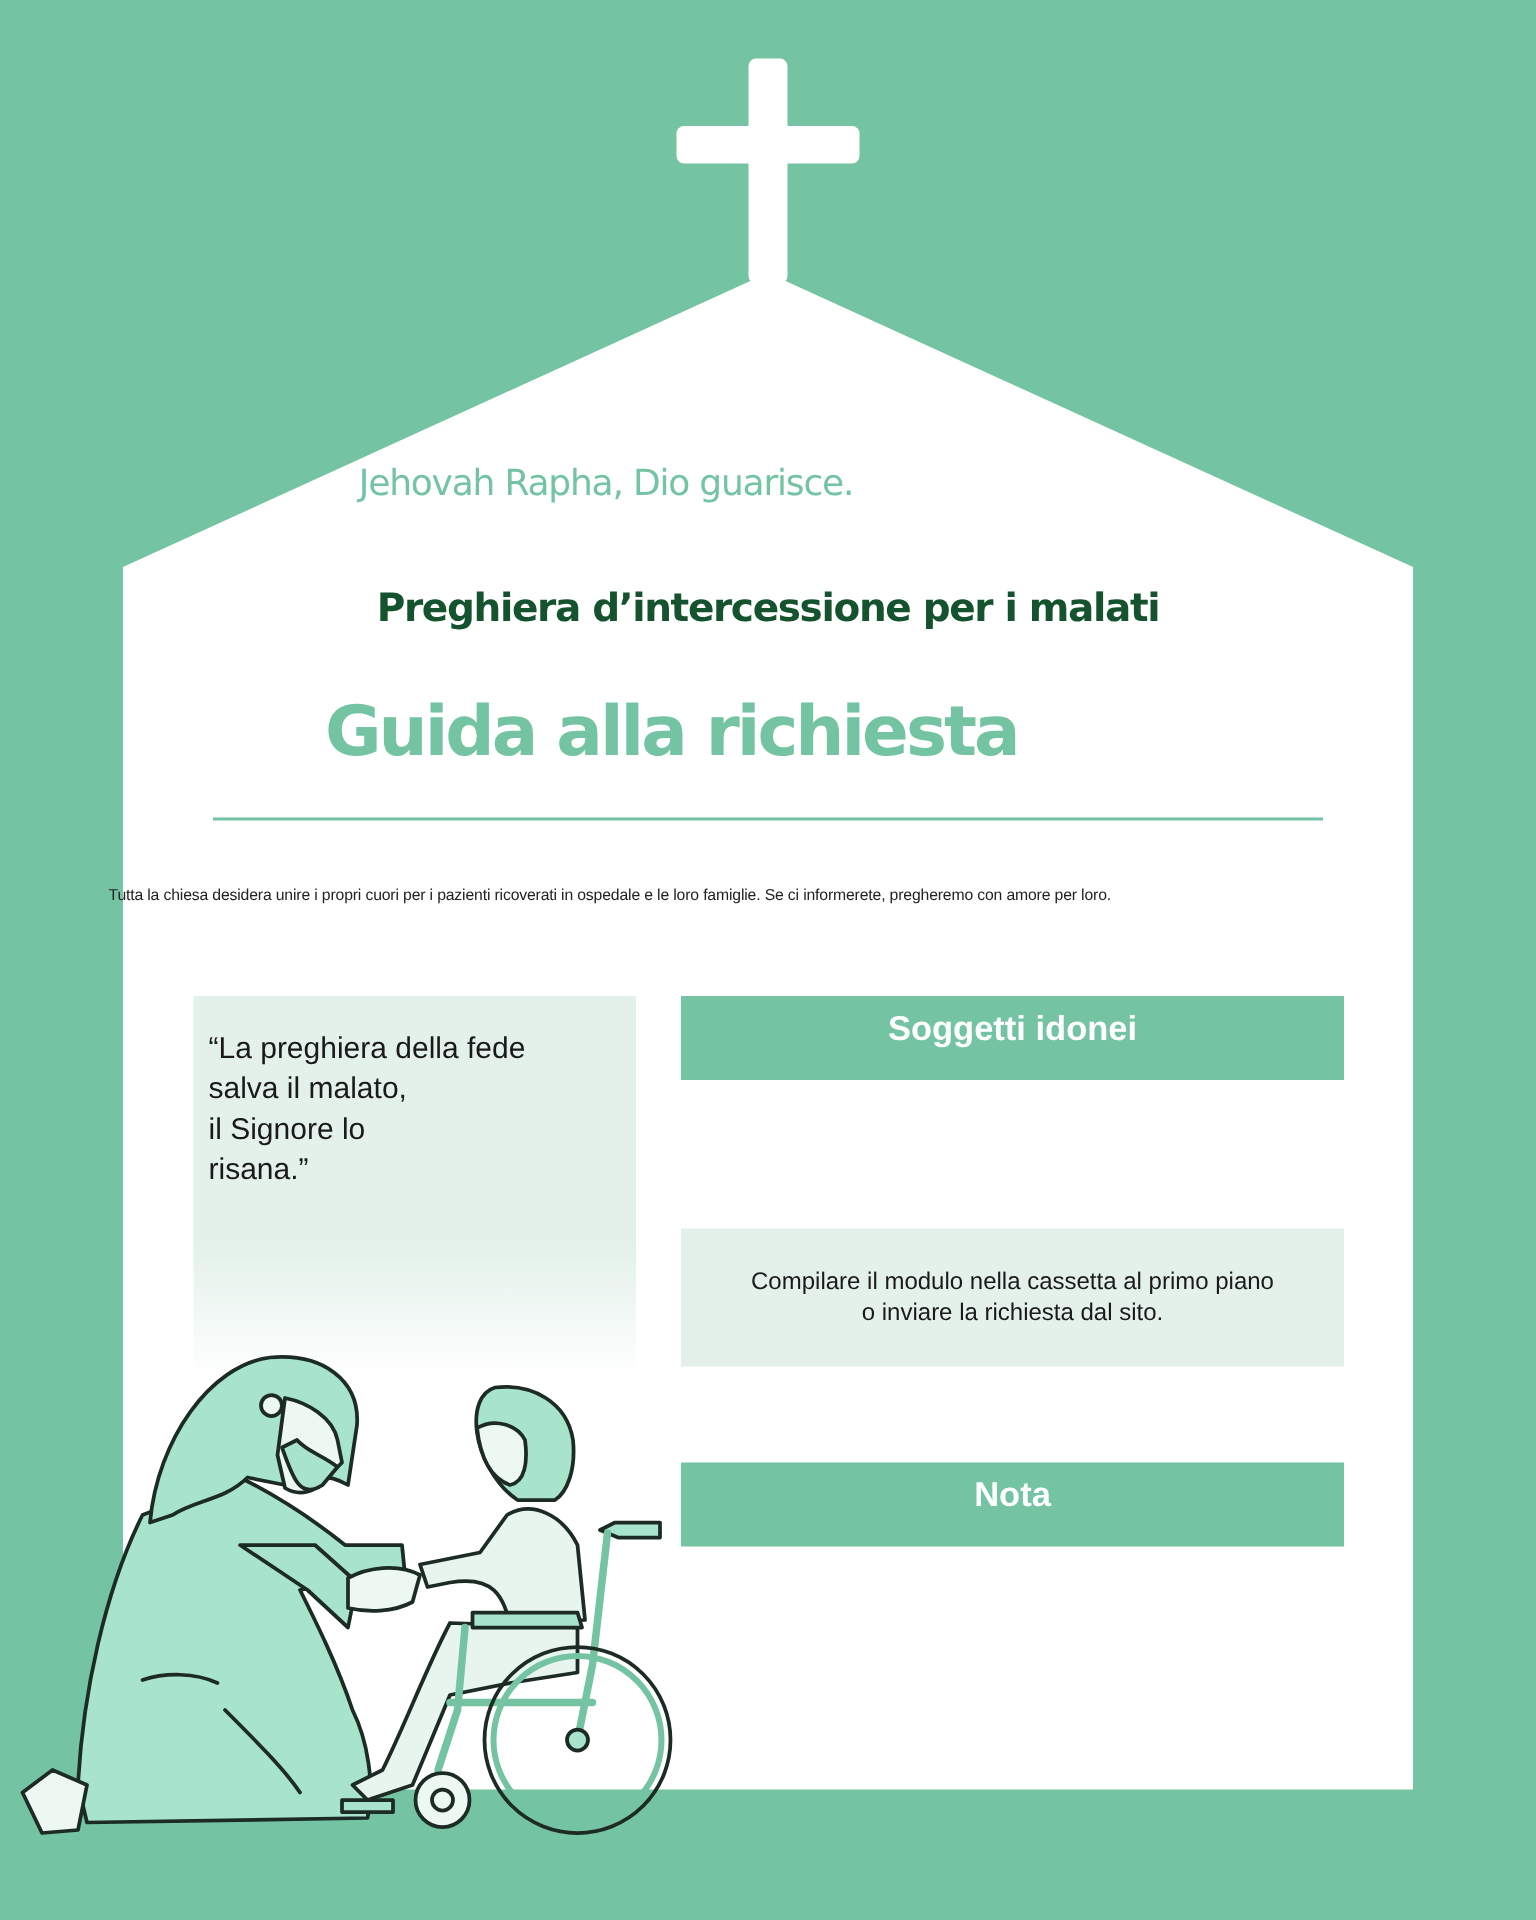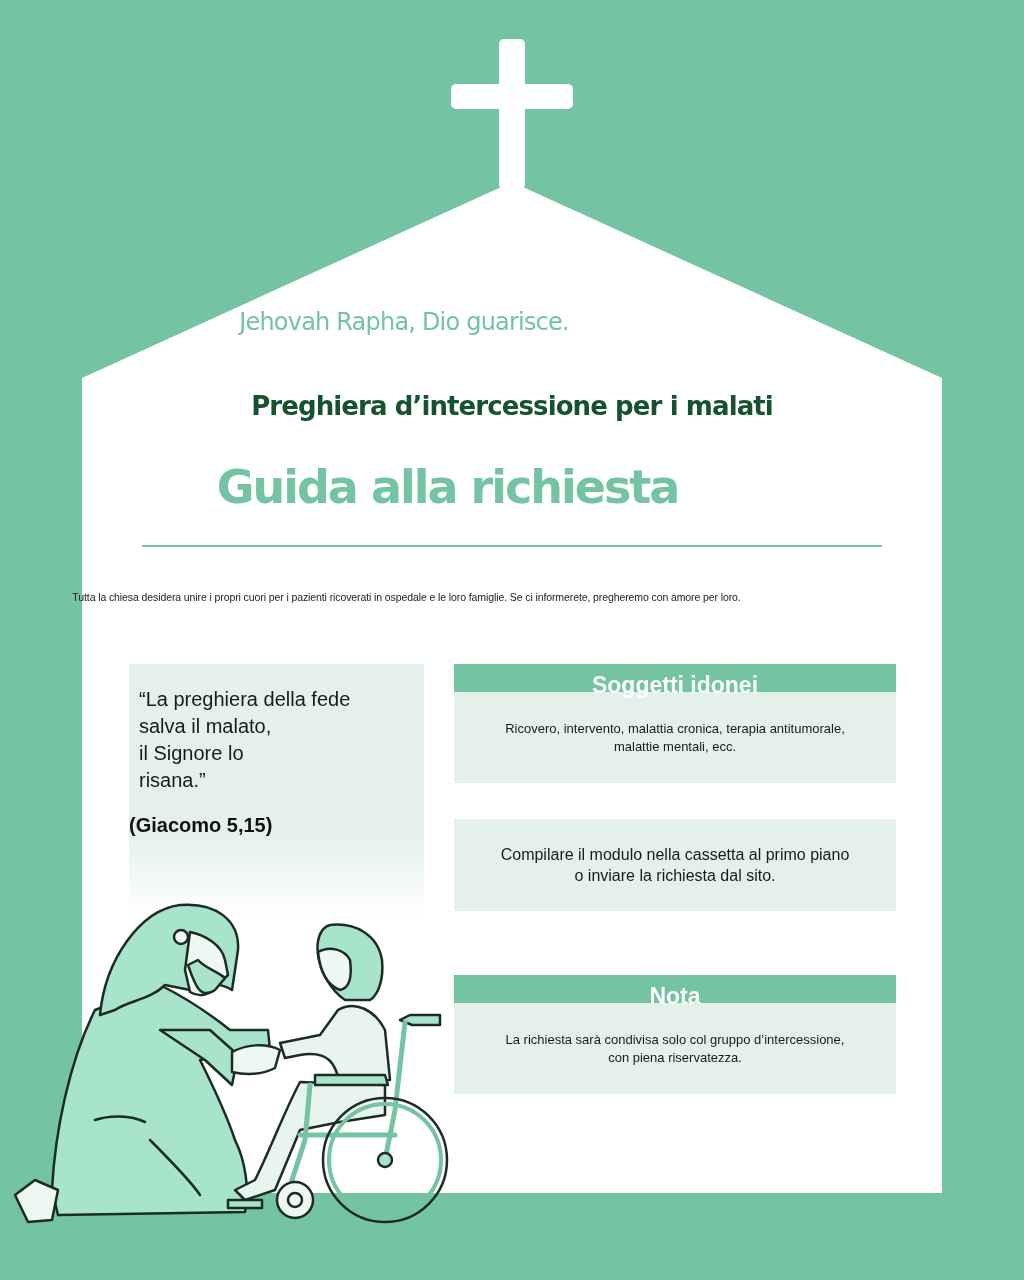--- a/index.html
+++ b/index.html
@@ -38,21 +38,21 @@
   }
   .quote-text {
     margin-top: 22px; font-size: 20px; line-height: 27px; color: #1a1a1a;
     white-space: pre-line; padding: 0 10px;
   }
   .quote-ref {
     margin-top: 20px; font-size: 20px; font-weight: bold; color: #111;
   }
   .info-card { position: absolute; left: 454px; width: 442px; }
   .info-head {
-    height: 28px; background: #74c4a3; color: #fff; text-align: center;
+    height: 56px; background: #74c4a3; color: #fff; text-align: center;
     line-height: 42px; font-weight: bold;
   }
   .info-body {
     background: #e3f1ea; text-align: center; color: #1a1a1a;
     display: flex; align-items: center; justify-content: center; flex-direction: column;
   }
   .info-body span { display: block; }
   .illus { position: absolute; left: 0; top: 860px; width: 480px; height: 380px; }
 </style>
 </head>
@@ -70,44 +70,35 @@
 <div class="heading">Preghiera d’intercessione per i malati</div>
 <div class="title">Guida alla richiesta</div>
 <div class="divider"></div>
 <div class="intro">Tutta la chiesa desidera unire i propri cuori per i pazienti ricoverati in ospedale e le loro famiglie. Se ci informerete, pregheremo con amore per loro.</div>
 
 <div class="quote-card">
   <div class="quote-text">“La preghiera della fede
 salva il malato,
 il Signore lo
 risana.”</div>
-  <div class="quote-ref">(Giacomo 5,15)</div>
 </div>
 
 <div class="info-card" style="top:664px;">
   <div class="info-head" style="font-size:23px;">Soggetti idonei</div>
-  <div class="info-body" style="height:91px; font-size:13px; line-height:18px;">
-    <span>Ricovero, intervento, malattia cronica, terapia antitumorale,</span>
-    <span>malattie mentali, ecc.</span>
-  </div>
 </div>
 
 <div class="info-card" style="top:819px;">
   <div class="info-body" style="height:92px; font-size:16px; line-height:21px;">
     <span>Compilare il modulo nella cassetta al primo piano</span>
     <span>o inviare la richiesta dal sito.</span>
   </div>
 </div>
 
 <div class="info-card" style="top:975px;">
   <div class="info-head" style="font-size:23px;">Nota</div>
-  <div class="info-body" style="height:91px; font-size:13px; line-height:18px;">
-    <span>La richiesta sarà condivisa solo col gruppo d’intercessione,</span>
-    <span>con piena riservatezza.</span>
-  </div>
 </div>
 
 <svg class="illus" viewBox="0 0 480 380" xmlns="http://www.w3.org/2000/svg" fill="none" stroke="#1d2b25" stroke-width="2.5" stroke-linejoin="round" stroke-linecap="round">
 
   <path d="M95 150 C70 200 55 270 52 330 L58 355 L245 352 C250 330 245 300 235 280 C225 250 210 220 200 200 L230 195 L270 190 L268 170 L230 170 C205 150 180 135 160 125 Z" fill="#a8e3cb"></path>
 
   <path d="M15 335 L35 320 L58 330 L52 360 L28 362 Z" fill="#eef8f3"></path>
 
   <path d="M100 155 C105 100 140 50 180 45 C215 42 240 60 238 90 L232 130 C215 120 200 125 190 130 L165 125 C150 140 130 140 115 150 Z" fill="#a8e3cb"></path>
 

